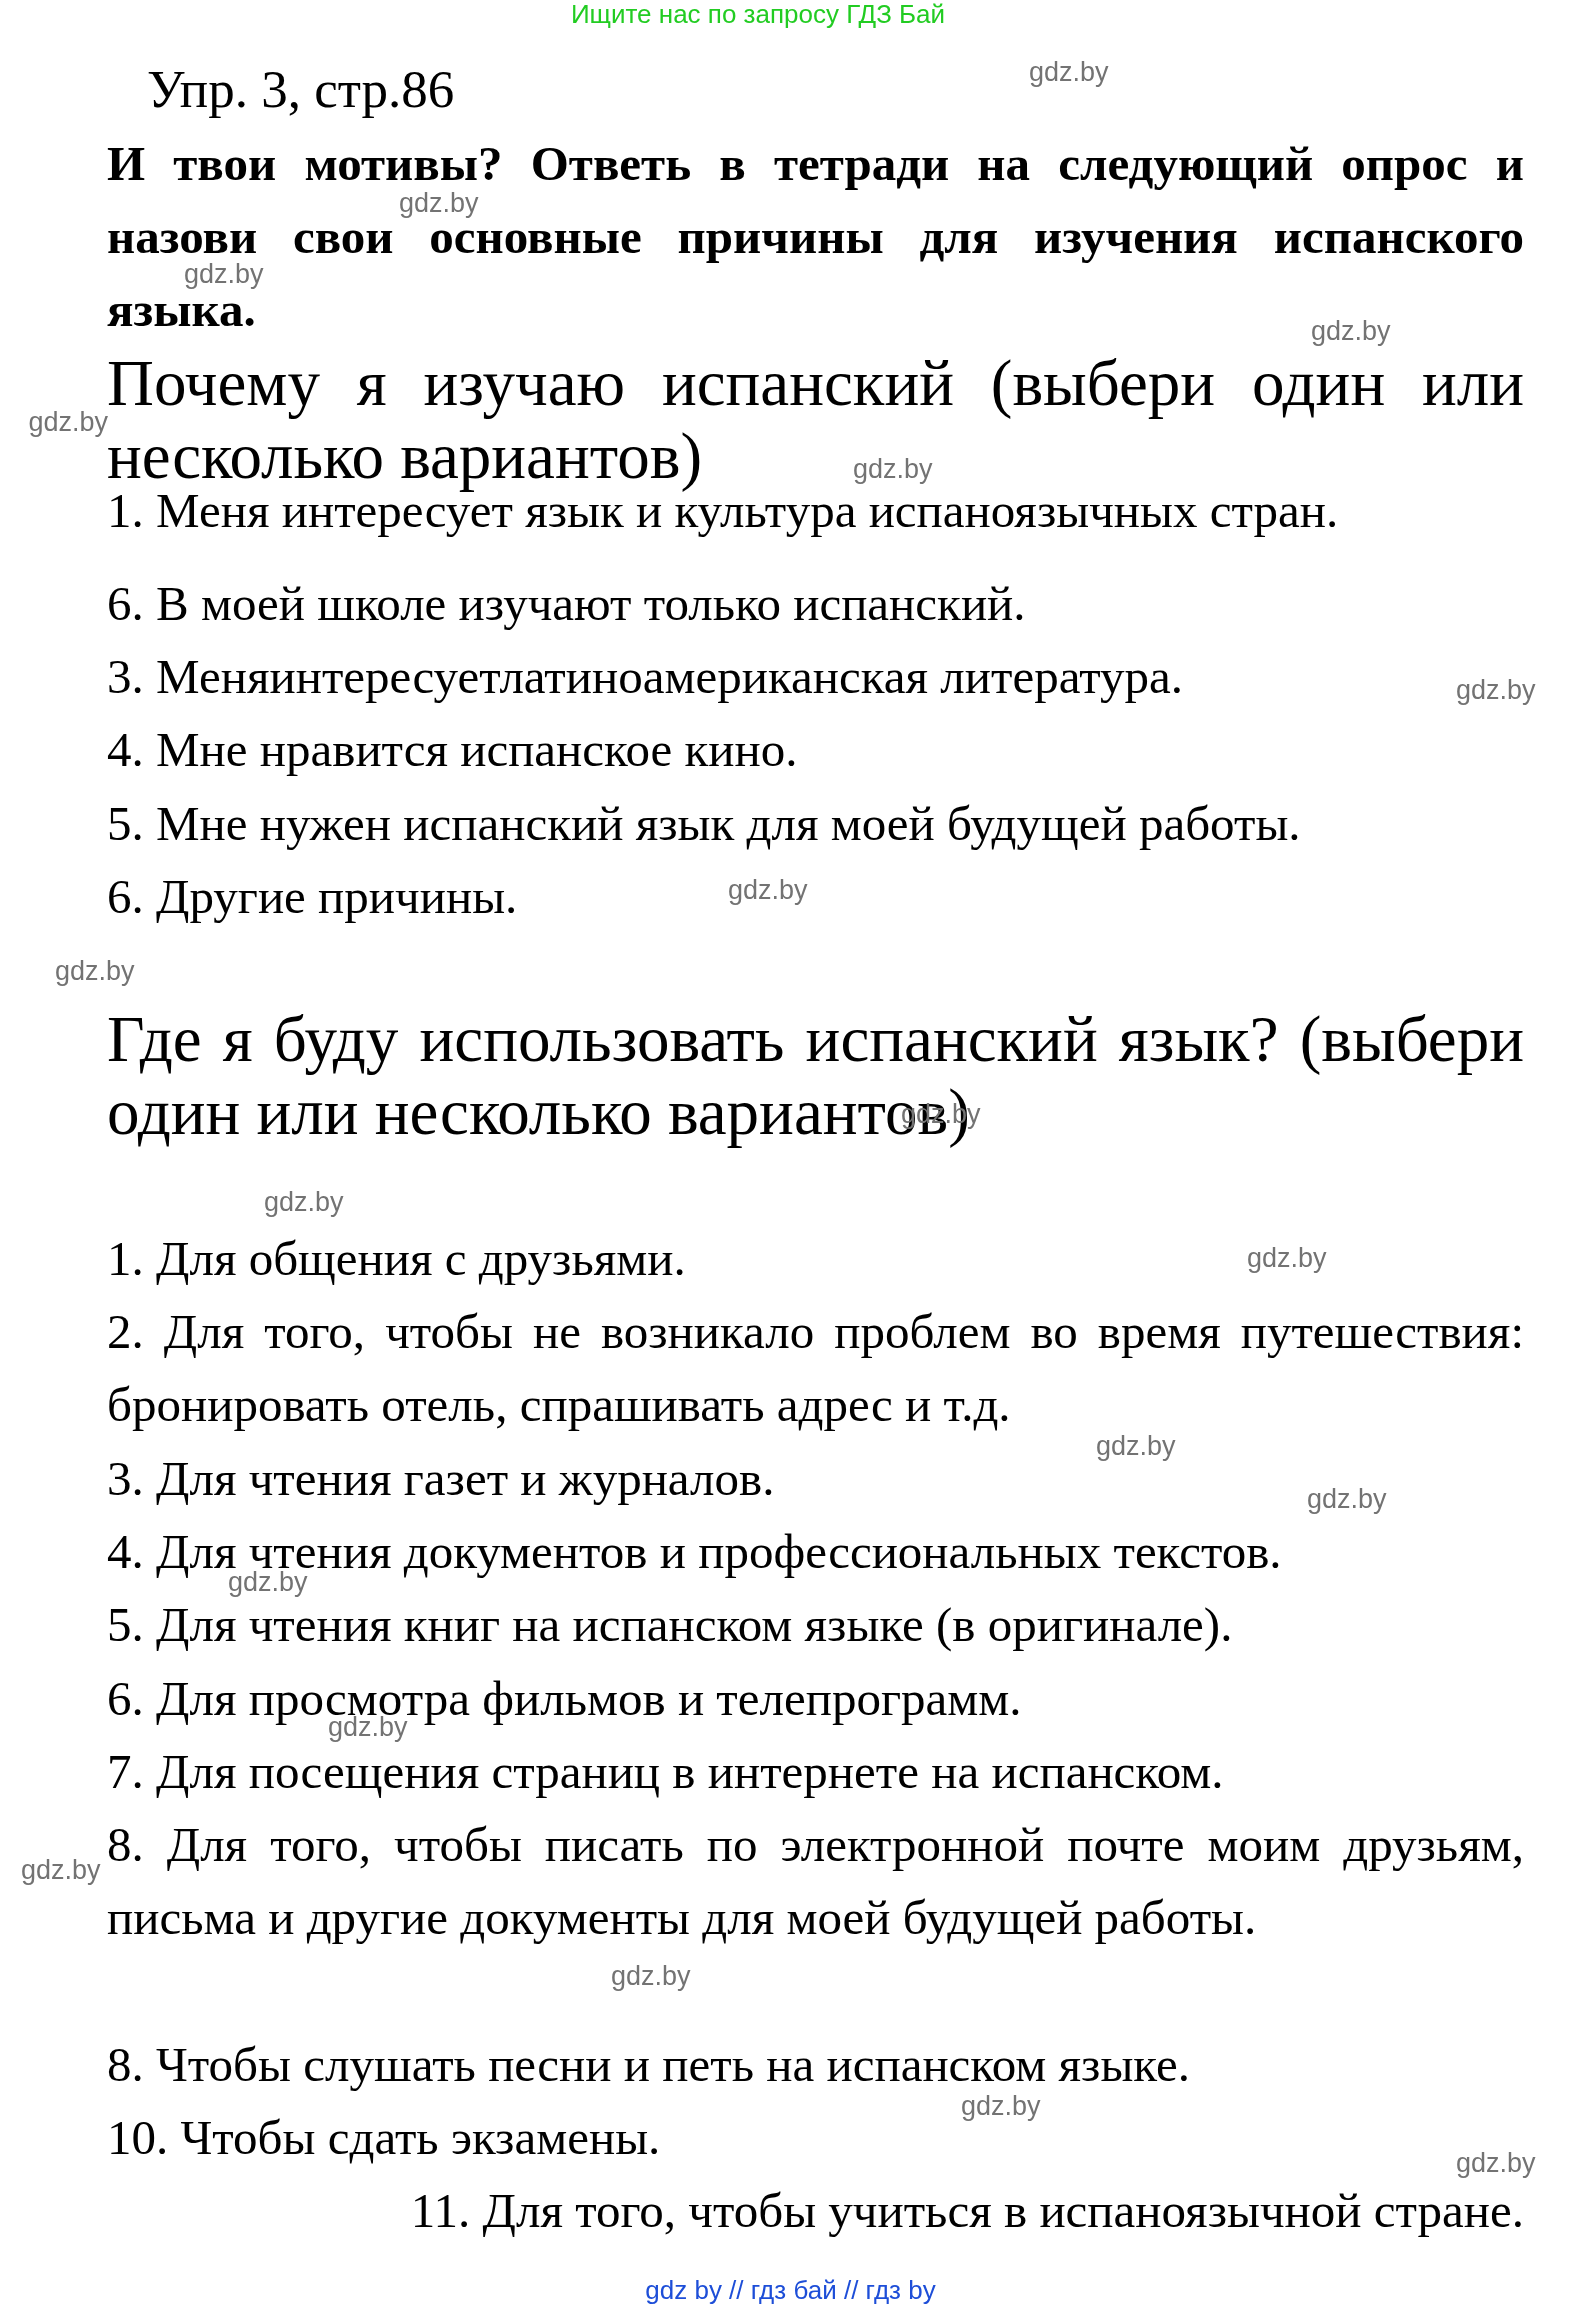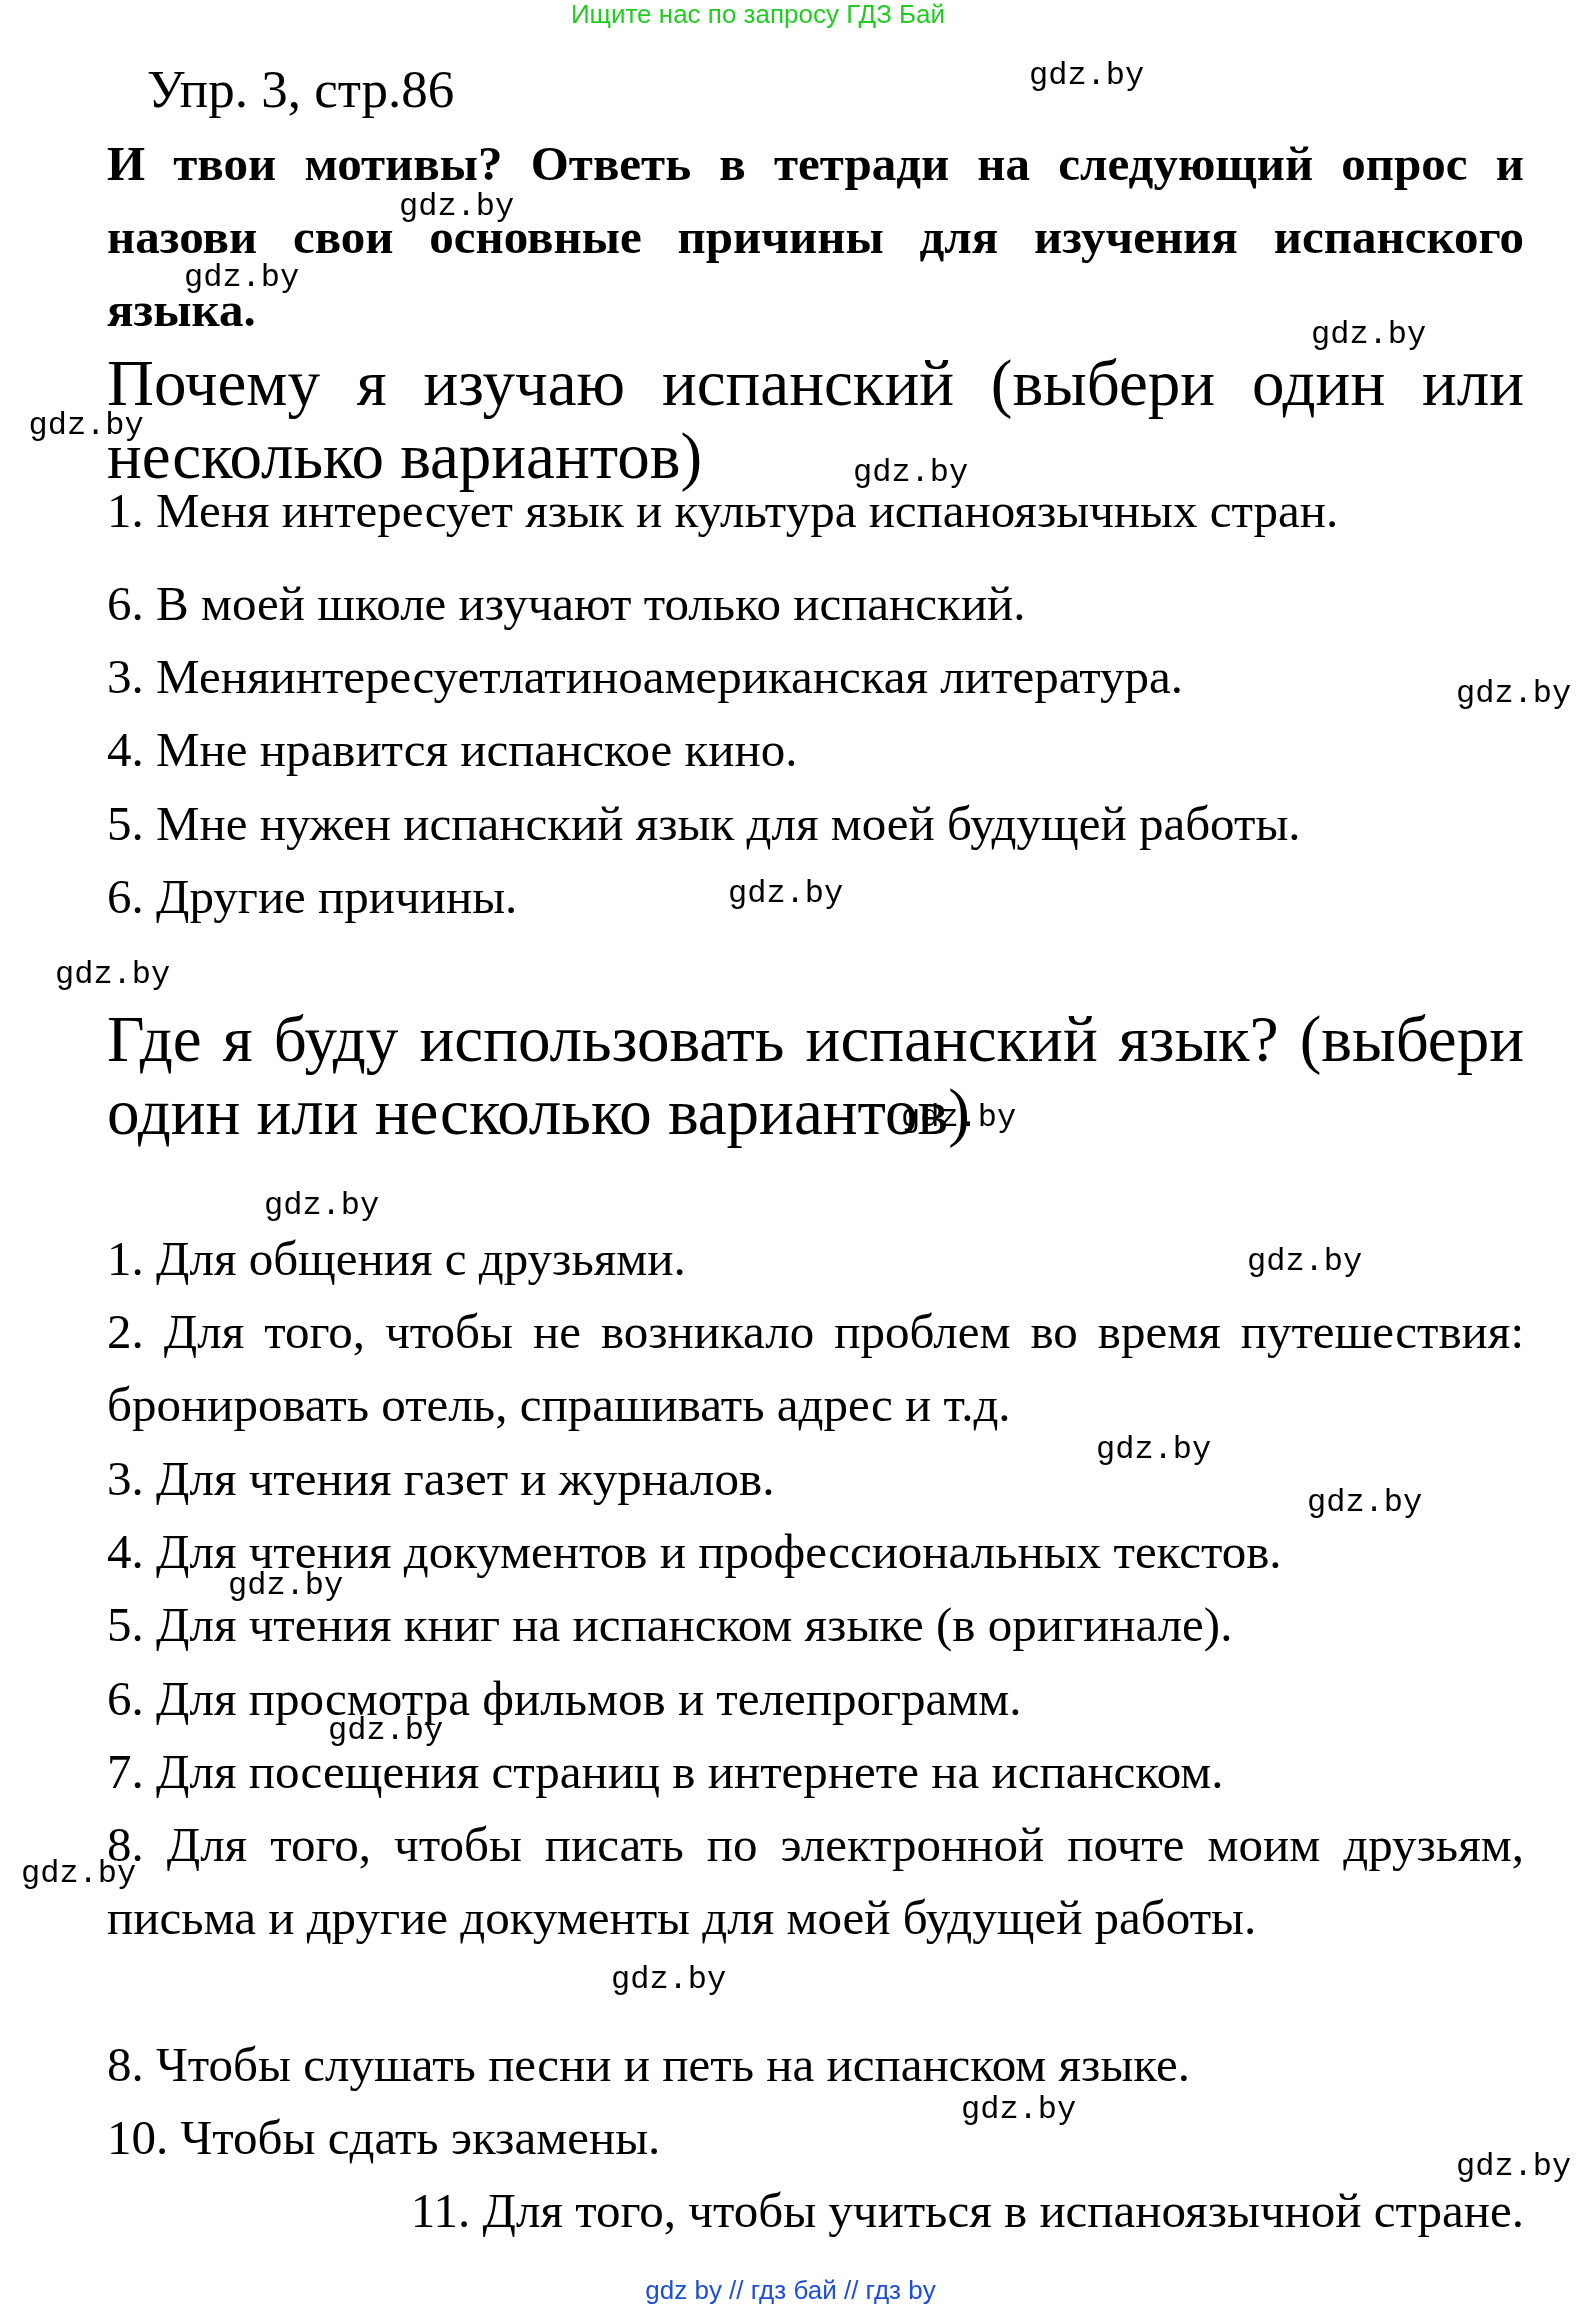--- a/index.html
+++ b/index.html
@@ -9,21 +9,21 @@
     font-family:"Liberation Sans", sans-serif; font-size:26px; color:#22cc22; line-height:28.5px; }
   .footer { position:absolute; top:2275px; left:0; width:1581px; text-align:center;
     font-family:"Liberation Sans", sans-serif; font-size:26px; color:#1d4ed8; }
   .title { position:absolute; top:59px; left:107px; font-weight:normal; font-size:53px;margin-left:40px; }
   .lead { position:absolute; left:107px; width:1417px; font-weight:bold; font-size:49px;
     line-height:73px; text-align:justify; text-align-last:left; top:127px; }
   .q { position:absolute; left:107px; width:1417px; font-size:65px; line-height:73px;
     text-align:justify; text-align-last:left; }
   .line { position:absolute; left:107px; width:1417px; font-size:49px; line-height:73px; white-space:nowrap; }
   .justify { text-align:justify; text-align-last:left; white-space:normal; }
-  .wm { position:absolute; font-family:Liberation Mono, monospace; font-size:32px; color:#000000; }
+  .wm { position:absolute; font-family:Liberation Sans, sans-serif; font-size:27px; color:#737373; }
 </style>
 </head>
 <body>
 
 <div class="top-banner">Ищите нас по запросу ГДЗ Бай</div>
 
 <div class="title">Упр. 3, стр.86</div>
 <div class="lead">И твои мотивы? Ответь в тетради на следующий опрос и назови свои основные причины для изучения испанского языка.</div>
 
 <div class="q" style="top:347px;">Почему я изучаю испанский (выбери один или  несколько вариантов)</div>

